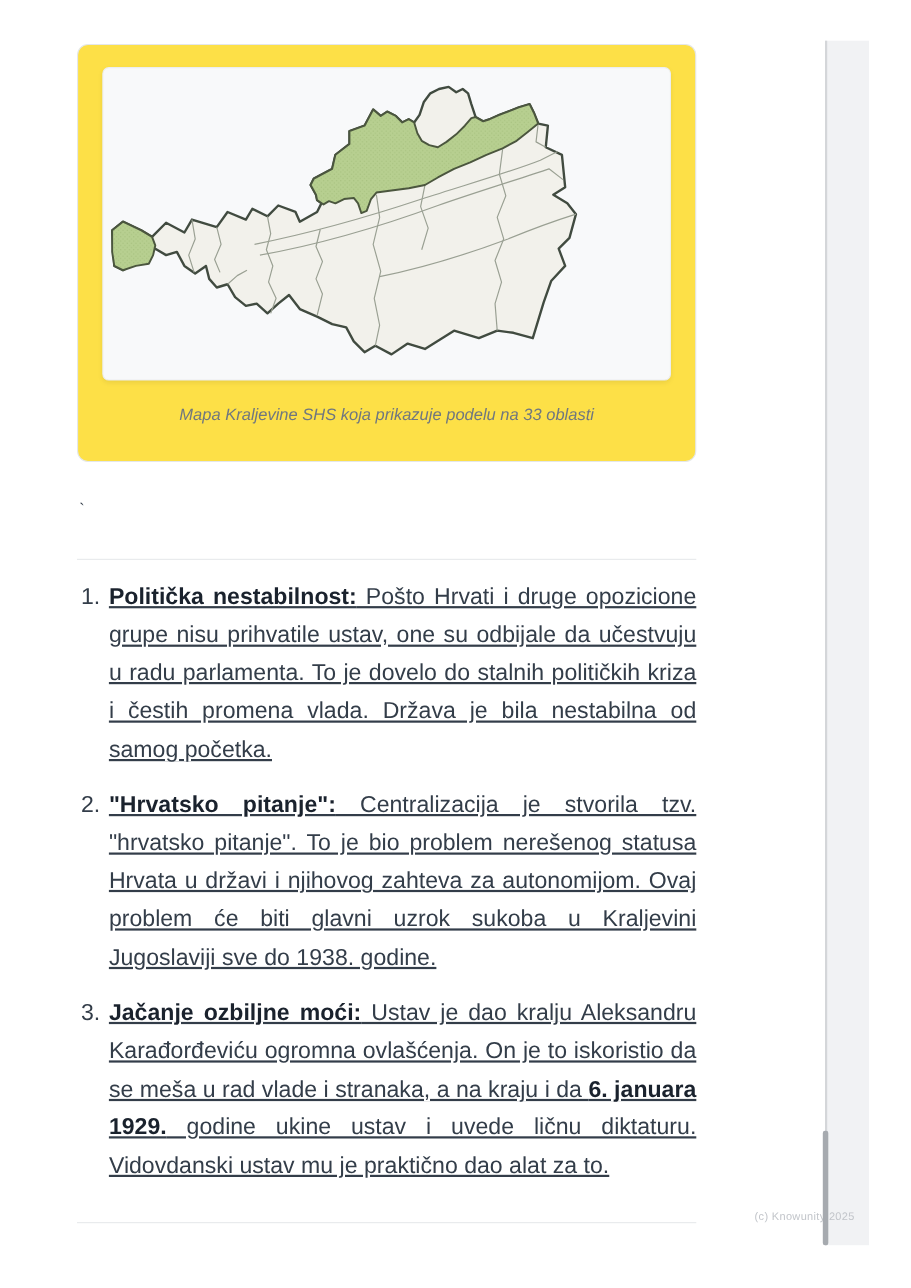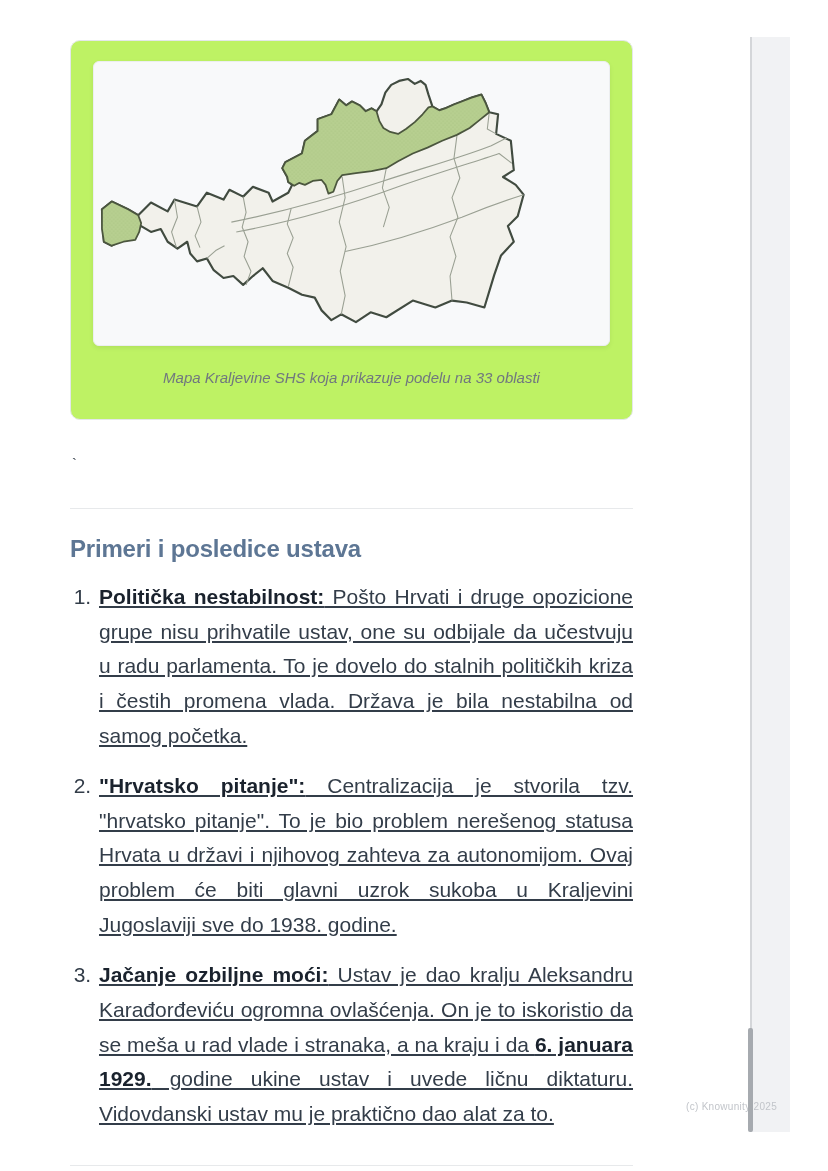--- a/index.html
+++ b/index.html
@@ -31,21 +31,21 @@
 
   .content {
     position: absolute; left: 70px; top: 40px; width: 563px;
     z-index: 2;
   }
 
   
   .map-card {
     border: 1px solid #e4e7ea;
     border-radius: 10px;
-    background: #bef264;
+    background: #fde047;
     height: 380px;
     padding: 20px 22px;
     margin-bottom: 35px;
   }
   .map-panel {
     background: #f8f9fa;
     border: 1px solid #eceef0;
     border-radius: 6px;
     box-shadow: 0 2px 5px rgba(0,0,0,0.07);
     height: 285px;
@@ -181,21 +181,20 @@
           </g>
         </svg>
       </div>
       <div class="map-caption">Mapa Kraljevine SHS koja prikazuje podelu na 33 oblasti</div>
     </div>
 
     <p class="stray">`</p>
 
     <hr class="rule">
 
-    <h2 class="sec-heading">Primeri i posledice ustava</h2>
 
 
     <ol class="consequences">
       <li><strong>Politička nestabilnost:</strong><span> Pošto Hrvati i druge opozicione grupe nisu prihvatile ustav, one su odbijale da učestvuju u radu parlamenta. To je dovelo do stalnih političkih kriza i čestih promena vlada. Država je bila nestabilna od samog početka.</span><strong></strong><span></span></li>
       <li><strong>"Hrvatsko pitanje":</strong><span> Centralizacija je stvorila tzv. "hrvatsko pitanje". To je bio problem nerešenog statusa Hrvata u državi i njihovog zahteva za autonomijom. Ovaj problem će biti glavni uzrok sukoba u Kraljevini Jugoslaviji sve do 1938. godine.</span><strong></strong><span></span></li>
       <li><strong>Jačanje ozbiljne moći:</strong><span> Ustav je dao kralju Aleksandru Karađorđeviću ogromna ovlašćenja. On je to iskoristio da se meša u rad vlade i stranaka, a na kraju i da </span><strong>6. januara 1929.</strong><span> godine ukine ustav i uvede ličnu diktaturu. Vidovdanski ustav mu je praktično dao alat za to.</span></li>
     </ol>
 
     <hr class="rule rule-2">
 

